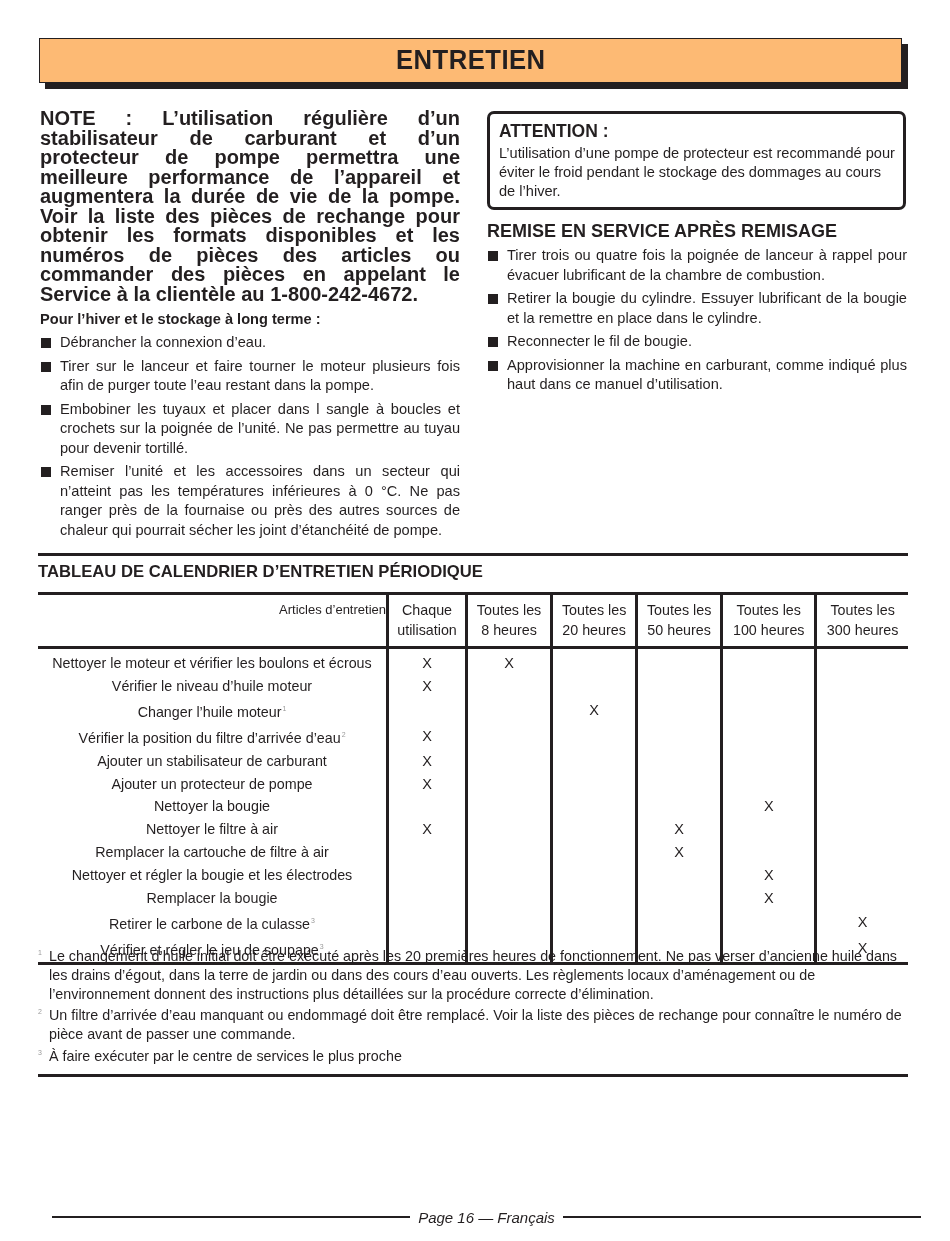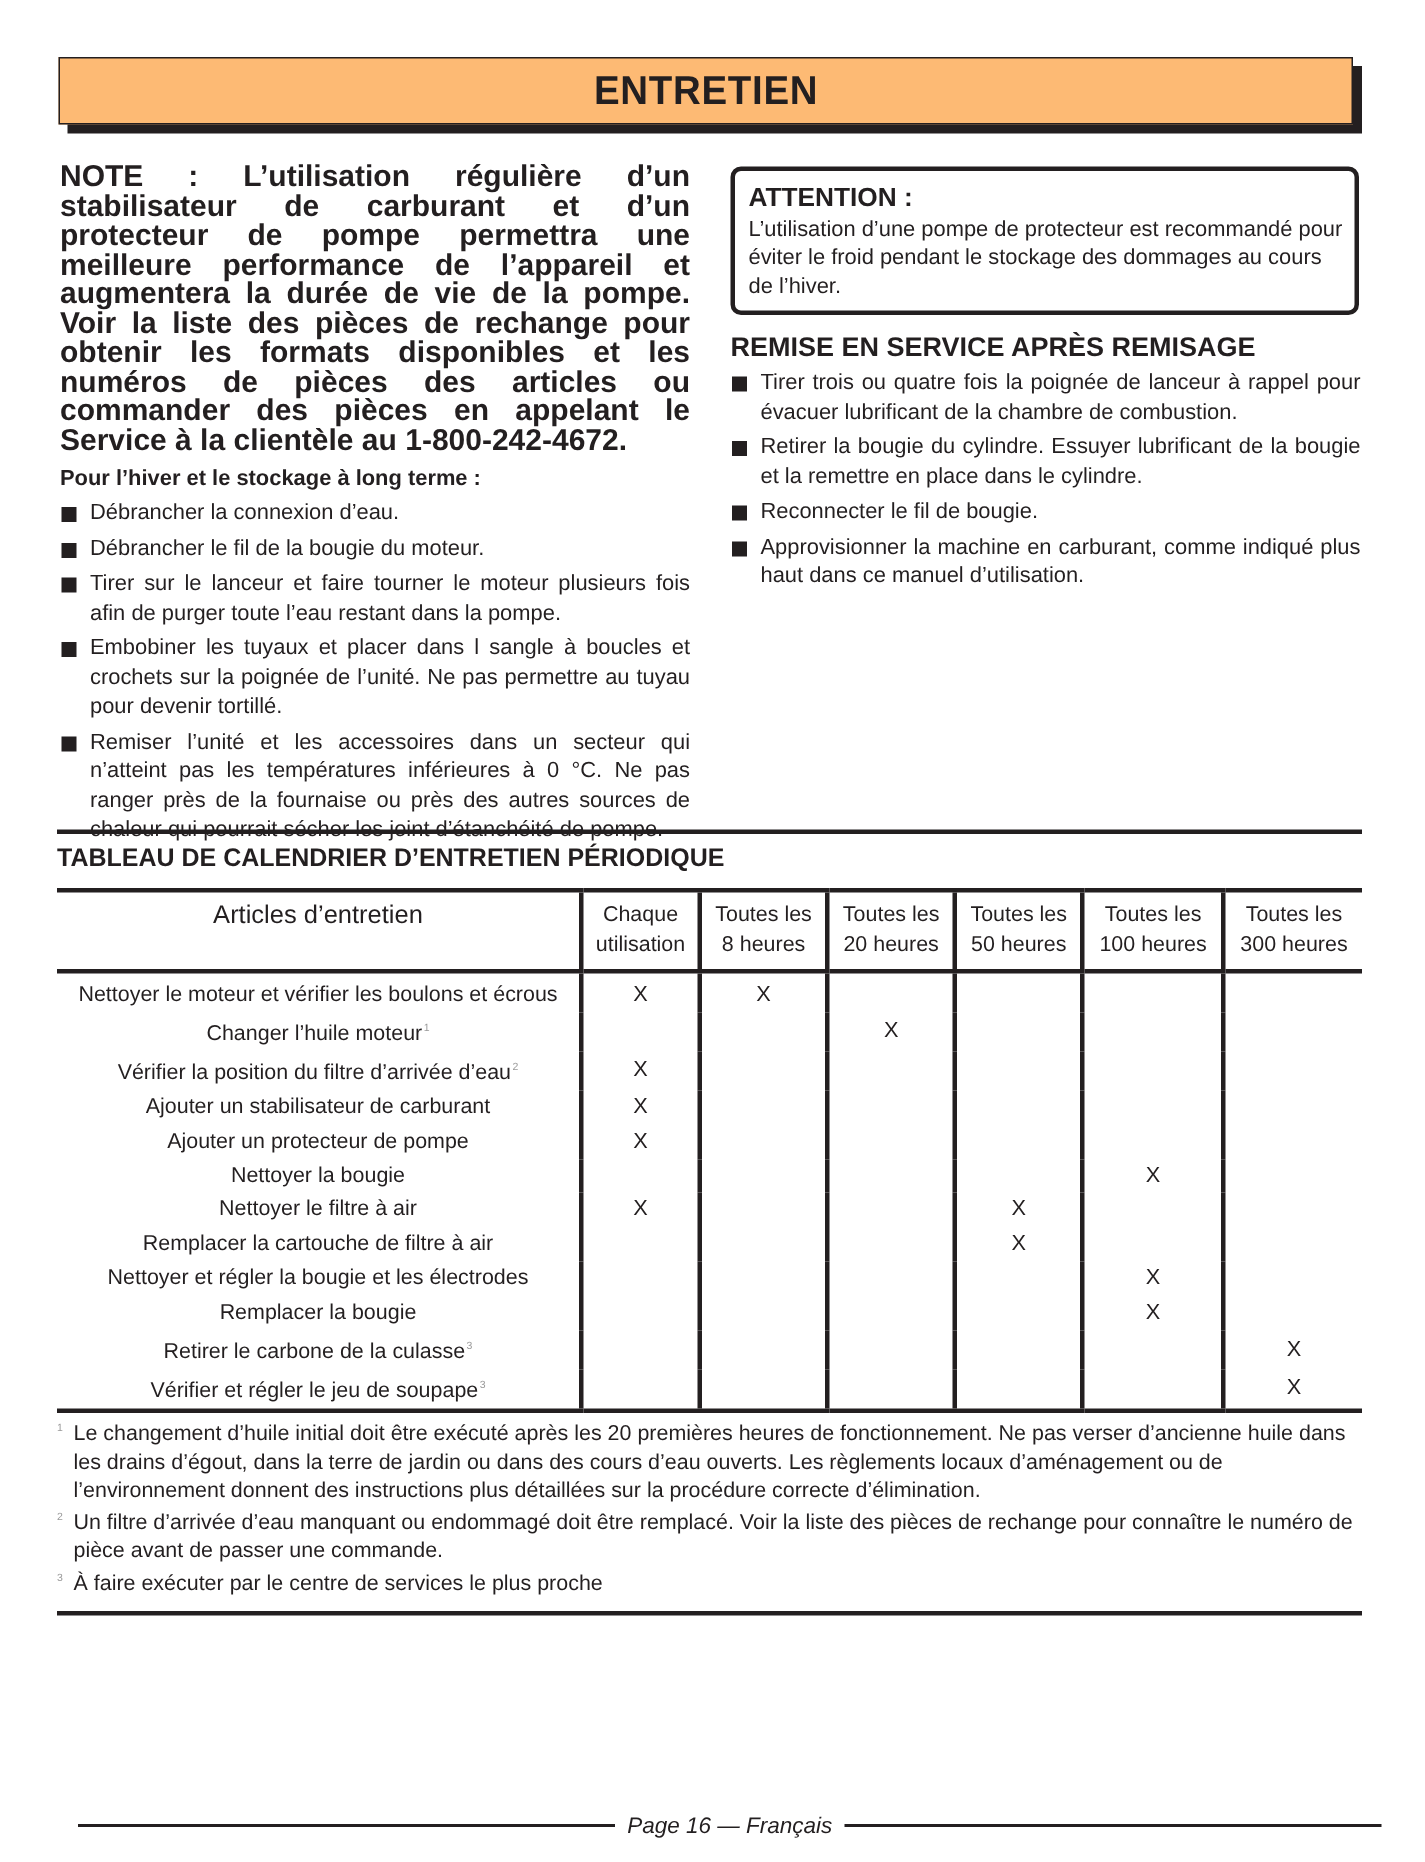--- a/index.html
+++ b/index.html
@@ -39,21 +39,21 @@
   .attention-title { font-weight: bold; font-size: 17.5px; line-height: 22px; margin: 0 0 2px 0; }
   .attention-text { font-size: 14.6px; line-height: 19px; margin: 0; }
   .section-title { font-weight: bold; font-size: 18px; line-height: 22px; margin: 10px 0 4px 0; }
 
   
   .rule-top { position: absolute; left: 38px; top: 553px; width: 870px; height: 3px; background: #231f20; }
   .table-title { position: absolute; left: 38px; top: 561px; font-weight: bold; font-size: 17px; line-height: 22px; transform-origin: left; transform: scaleX(0.98); }
   .sched { position: absolute; left: 38px; top: 592px; width: 870px; border-collapse: collapse; }
   .sched th, .sched td { font-weight: normal; font-size: 14.3px; color: #231f20; padding: 0; }
   .sched thead tr th { border-top: 3px solid #231f20; border-bottom: 3px solid #231f20; height: 46px; vertical-align: top; padding-top: 5px; line-height: 20px; }
-  .sched th.item-col { text-align: center; width: 348px; font-size: 17px; }
+  .sched th.item-col { text-align: right; width: 348px; font-size: 13px; }
   .sched th.freq { text-align: center; border-left: 3px solid #231f20; }
   .sched td { height: 22.9px; line-height: 22.9px; }
   .sched td.item { text-align: center; white-space: nowrap; font-size: 14.3px; margin-left: 40px; }
   .sched td.mark { text-align: center; border-left: 3px solid #231f20; font-size: 14.5px; }
   .sched tbody tr:first-child td { padding-top: 3px; }
   .sched tbody tr:last-child td { border-bottom: 3px solid #231f20; }
   .sched sup { font-size: 7px; color: #9a9a9a; vertical-align: 6px; margin-left: 1px; }
 
   
   .footnotes { position: absolute; left: 38px; top: 947px; width: 870px; }
@@ -74,21 +74,20 @@
   <div class="title-box">
     <span>ENTRETIEN</span>
   </div>
 </div>
 
 <div class="left-col">
   <p class="note">NOTE : L’utilisation régulière d’un stabilisateur de carburant et d’un protecteur de pompe permettra une meilleure performance de l’appareil et augmentera la durée de vie de la pompe. Voir la liste des pièces de rechange pour obtenir les formats disponibles et les numéros de pièces des articles ou commander des pièces en appelant le Service à la clientèle au 1-800-242-4672.</p>
   <div class="subhead">Pour l’hiver et le stockage à long terme :</div>
   <ul class="bullets" id="left-bullets">
       <li><span class="bullet-icon"></span><span>Débrancher la connexion d’eau.</span></li>
-      <li><span class="bullet-icon"></span><span>Débrancher le fil de la bougie du moteur.</span></li>
       <li><span class="bullet-icon"></span><span>Tirer sur le lanceur et faire tourner le moteur plusieurs fois afin de purger toute l’eau restant dans la pompe.</span></li>
       <li><span class="bullet-icon"></span><span>Embobiner les tuyaux et placer dans l sangle à boucles et crochets sur la poignée de l’unité. Ne pas permettre au tuyau pour devenir tortillé.</span></li>
       <li><span class="bullet-icon"></span><span>Remiser l’unité et les accessoires dans un secteur qui n’atteint pas les températures inférieures à 0 °C. Ne pas ranger près de la fournaise ou près des autres sources de chaleur qui pourrait sécher les joint d’étanchéité de pompe.</span></li>
     </ul>
 </div>
 
 <div class="right-col">
   <div class="attention-box">
     <div class="attention-title">ATTENTION :</div>
     <p class="attention-text">L’utilisation d’une pompe de protecteur est recommandé pour éviter le froid pendant le stockage des dommages au cours de l’hiver.</p>
@@ -138,20 +137,29 @@
       <tr>
         <td class="item"><span>Nettoyer le moteur et vérifier les boulons et écrous</span></td>
         <td class="mark">X</td>
         <td class="mark">X</td>
         <td class="mark"></td>
         <td class="mark"></td>
         <td class="mark"></td>
         <td class="mark"></td>
       </tr>
       <tr>
+        <td class="item"><span>Vérifier le niveau d’huile moteur</span></td>
+        <td class="mark">X</td>
+        <td class="mark"></td>
+        <td class="mark"></td>
+        <td class="mark"></td>
+        <td class="mark"></td>
+        <td class="mark"></td>
+      </tr>
+      <tr>
         <td class="item"><span>Changer l’huile moteur</span><sup>1</sup></td>
         <td class="mark"></td>
         <td class="mark"></td>
         <td class="mark">X</td>
         <td class="mark"></td>
         <td class="mark"></td>
         <td class="mark"></td>
       </tr>
       <tr>
         <td class="item"><span>Vérifier la position du filtre d’arrivée d’eau</span><sup>2</sup></td>

